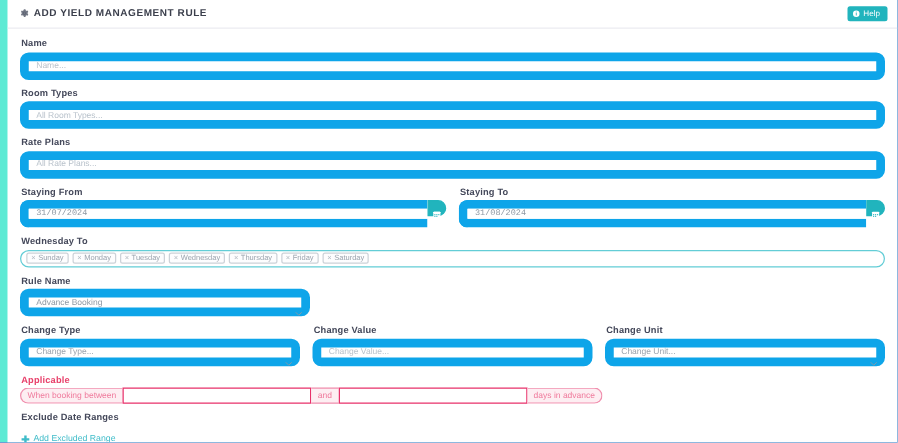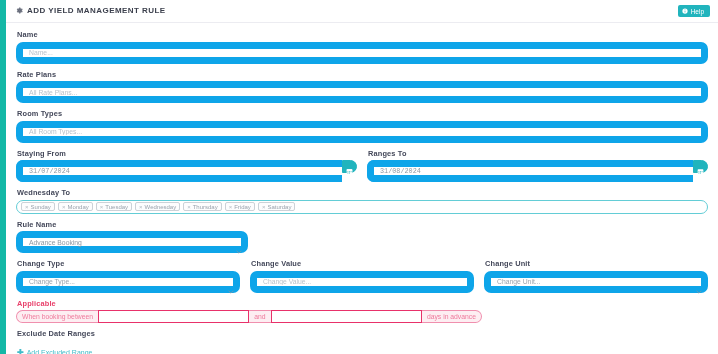--- a/index.html
+++ b/index.html
@@ -6,21 +6,21 @@
   html, body {
     margin: 0; padding: 0;
     width: 718px; height: 354px;
     overflow: hidden;
     background: #3f62c8;
     font-family: "Liberation Sans", sans-serif;
   }
   #app {
     position: relative;
     width: 718px; height: 354px;
-    background: #14b8a6;
+    background: #5eead4;
   }
   
   .page {
     position: absolute;
     left: 6px; top: 0;
     width: 712px; height: 354px;
     background: #ffffff;
     overflow: hidden;
   }
   .card-header {
@@ -257,27 +257,27 @@
     </div>
 
     <div class="form">
 
       <div class="field">
         <div class="label">Name</div>
         <input class="ctrl" type="text" placeholder="Name..." style="">
       </div>
 
       <div class="field">
+        <div class="label">Room Types</div>
+        <input class="ctrl" type="text" placeholder="All Room Types..." style="">
+      </div>
+
+      <div class="field">
         <div class="label">Rate Plans</div>
         <input class="ctrl" type="text" placeholder="All Rate Plans..." style="">
-      </div>
-
-      <div class="field">
-        <div class="label">Room Types</div>
-        <input class="ctrl" type="text" placeholder="All Room Types..." style="">
       </div>
 
       <div class="row">
         <div class="col field">
           <div class="label">Staying From</div>
           <div class="input-group">
             <input class="ctrl" type="text" value="31/07/2024" style="">
             <button class="cal-btn">
               <span class="cal-ico">
                 <svg viewBox="0 0 16 16" width="7" height="7">
@@ -287,21 +287,21 @@
                   <rect x="6.9" y="7.6" width="2.1" height="1.9" fill="#21b4bd"></rect>
                   <rect x="10.5" y="7.6" width="2.1" height="1.9" fill="#21b4bd"></rect>
                   <rect x="3.3" y="10.6" width="2.1" height="1.9" fill="#21b4bd"></rect>
                   <rect x="6.9" y="10.6" width="2.1" height="1.9" fill="#21b4bd"></rect>
                 </svg>
               </span>
             </button>
           </div>
         </div>
         <div class="col field">
-          <div class="label">Ranges To</div>
+          <div class="label">Staying To</div>
           <div class="input-group">
             <input class="ctrl" type="text" value="31/08/2024" style="">
             <button class="cal-btn">
               <span class="cal-ico">
                 <svg viewBox="0 0 16 16" width="7" height="7">
                   <rect x="1.5" y="3" width="13" height="11.5" rx="1.3" fill="#ffffff"></rect>
                   <rect x="3.3" y="7.6" width="2.1" height="1.9" fill="#21b4bd"></rect>
                   <rect x="6.9" y="7.6" width="2.1" height="1.9" fill="#21b4bd"></rect>
                   <rect x="10.5" y="7.6" width="2.1" height="1.9" fill="#21b4bd"></rect>
                   <rect x="3.3" y="10.6" width="2.1" height="1.9" fill="#21b4bd"></rect>

